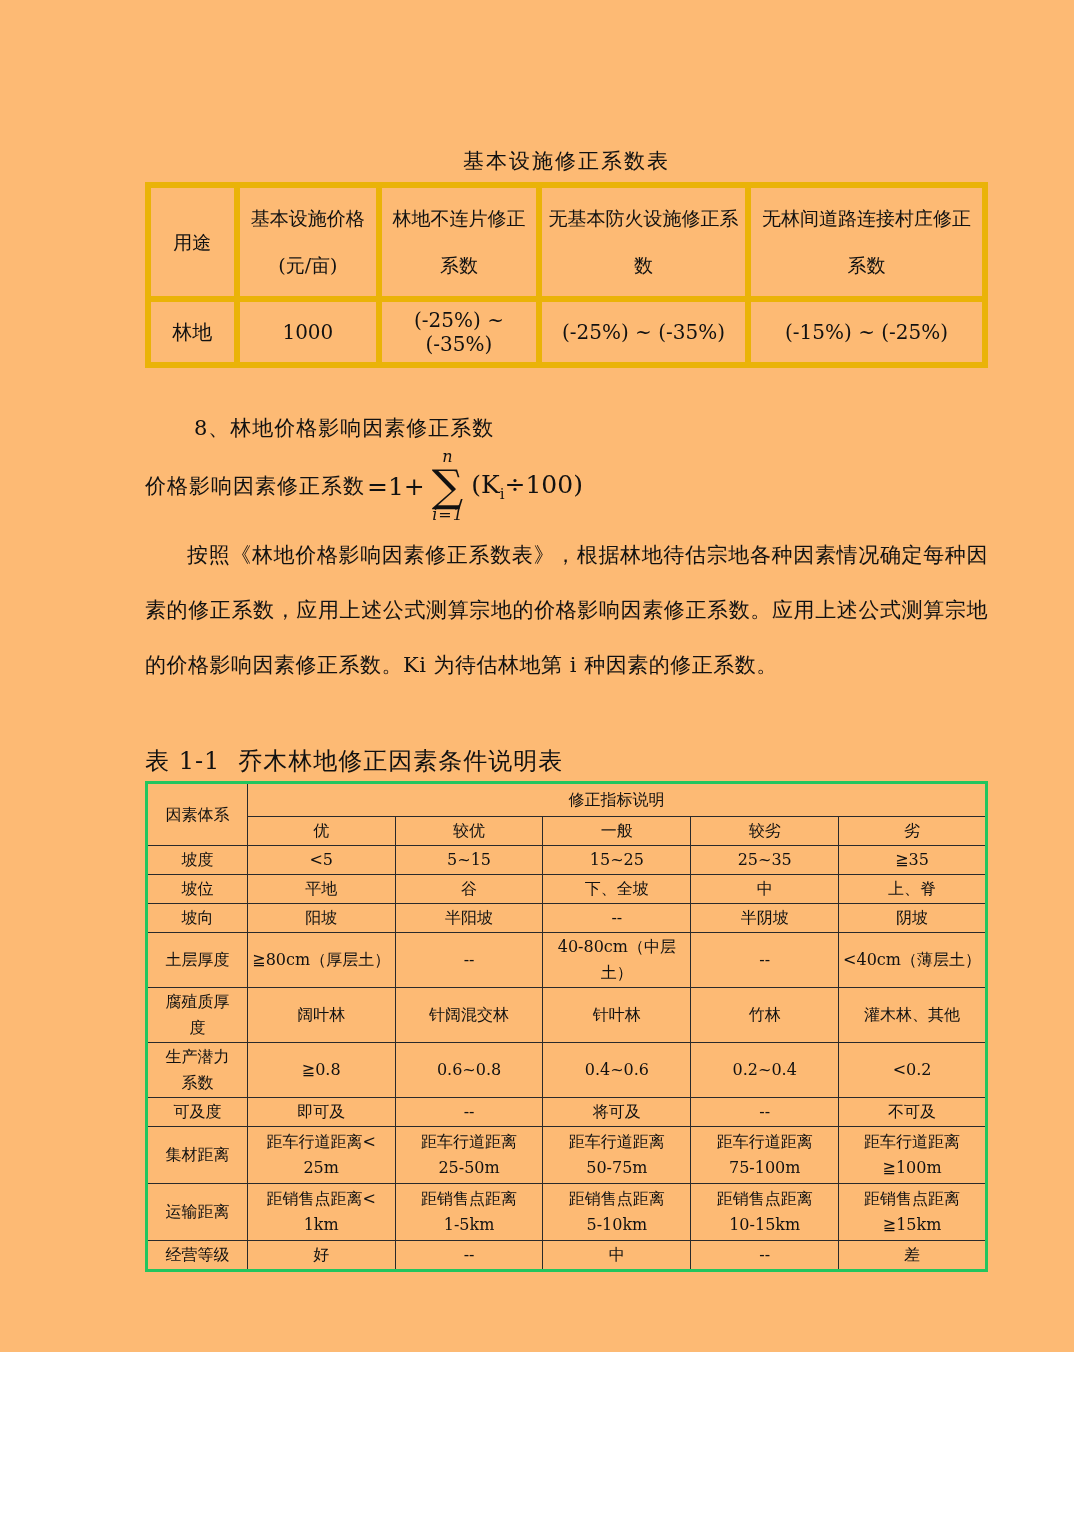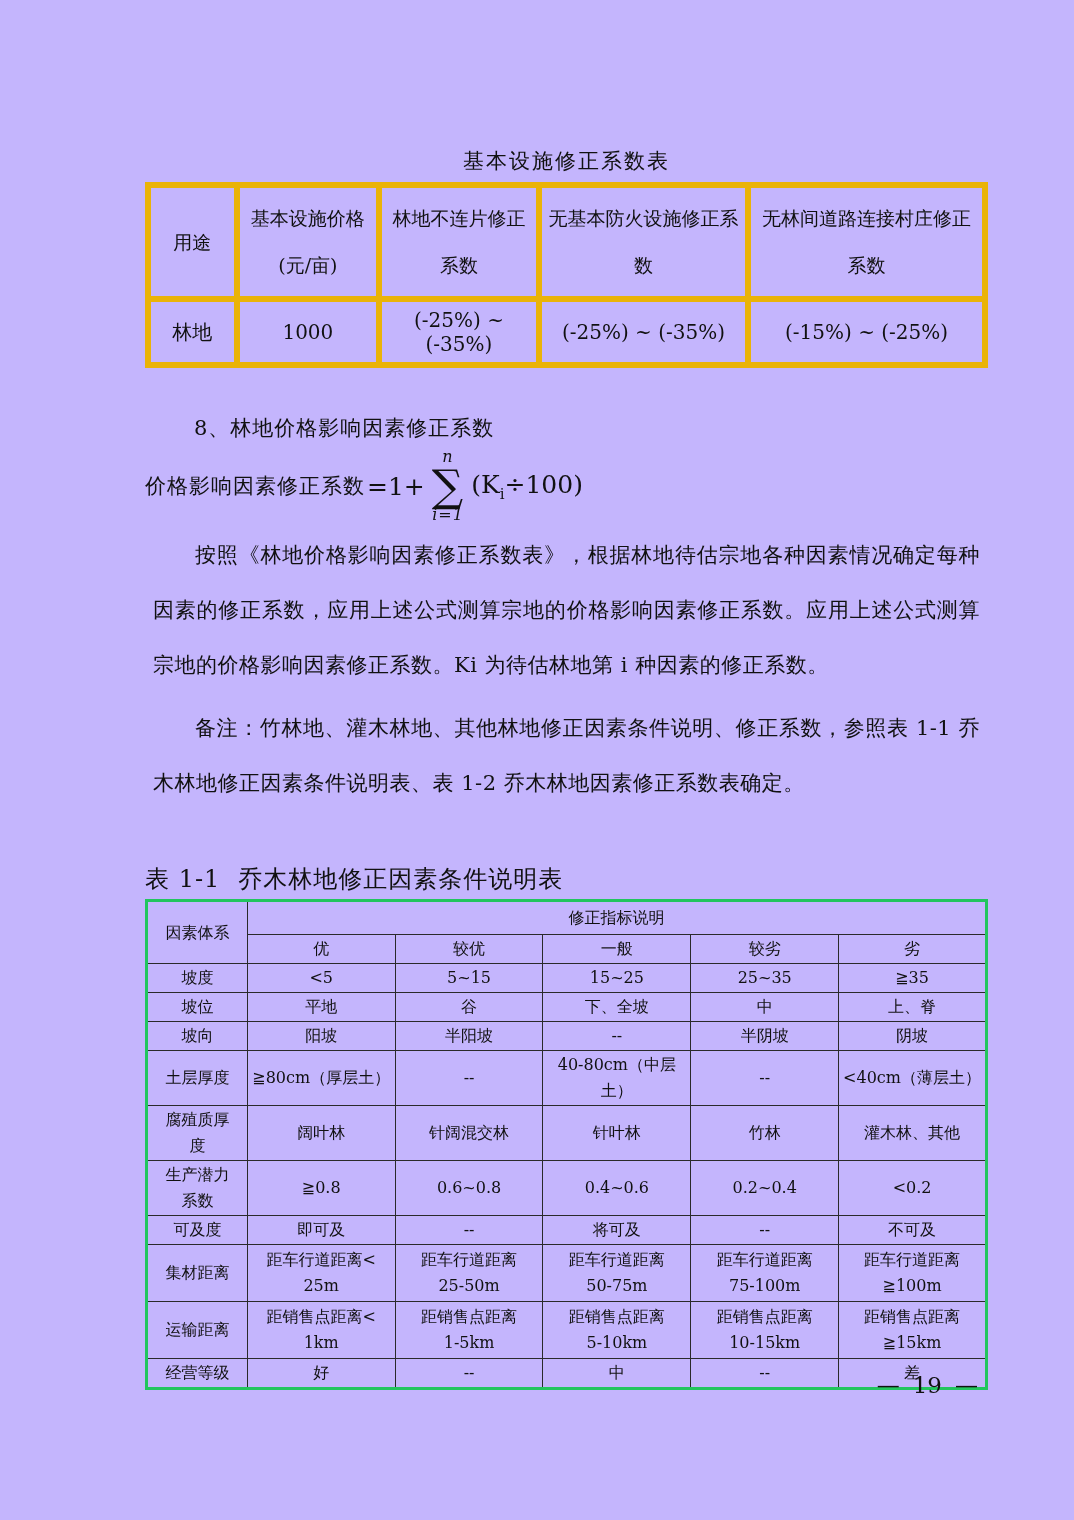--- a/index.html
+++ b/index.html
@@ -1,19 +1,19 @@
 <!DOCTYPE html>
 <html><head>
 <meta charset="utf-8">
 <style>
   html,body { margin:0; padding:0; background:#ffffff; }
   .page {
     position:relative;
-    width:1074px; height:1520px;
-    background:#c4b5fd;
+    width:1074px; height:1352px;
+    background:#fdba74;
     color:#111111;
     font-family:"DejaVu Serif", serif;
     overflow:hidden;
   }
   .content {
     position:absolute; left:145px; top:0; width:843px;
     padding-top:146px;
   }
 
   
@@ -48,21 +48,21 @@
   .f-sum {
     display:flex; flex-direction:column; align-items:center;
     margin:0 7px; line-height:1;
   }
   .f-lim { font-size:16px; font-style:italic; font-family:"DejaVu Serif", serif; }
   .f-sigma { font-size:44px; line-height:0.95; font-style:normal; }
   .f-arg { font-size:25px; letter-spacing:0; }
   .f-arg sub { font-size:15px; }
 
   .para {
-    margin:8px; font-size:21px; line-height:55px;
+    margin:0; font-size:21px; line-height:55px;
     text-align:justify; text-indent:2em; letter-spacing:0.5px;
   }
   .para.first { margin-top:0; }
 
   
   .t2-title {
     margin-top:54px; text-align:left;
     font-size:24px; height:28px; line-height:28px; letter-spacing:1px;
   }
   .t2-title .lbl { margin-right:18px; }
@@ -140,21 +140,20 @@
         <span class="f-eq">=1+</span>
       <span class="f-sum">
         <span class="f-lim">n</span>
         <span class="f-sigma">∑</span>
         <span class="f-lim">i=1</span>
       </span>
       <span class="f-arg"><span>(K</span><sub>i</sub><span>÷100)</span></span>
     </div>
 
     <p class="para first">按照《林地价格影响因素修正系数表》，根据林地待估宗地各种因素情况确定每种因素的修正系数，应用上述公式测算宗地的价格影响因素修正系数。应用上述公式测算宗地的价格影响因素修正系数。Ki 为待估林地第 i 种因素的修正系数。</p>
-    <p class="para">备注：竹林地、灌木林地、其他林地修正因素条件说明、修正系数，参照表 1-1 乔木林地修正因素条件说明表、表 1-2 乔木林地因素修正系数表确定。</p>
 
     <div class="t2-title">
       <span class="lbl">表 1-1</span><span>乔木林地修正因素条件说明表</span>
     </div>
 
     <table class="t2">
       <colgroup>
         <col style="width:12%">
           <col style="width:17.6%">
           <col style="width:17.6%">

